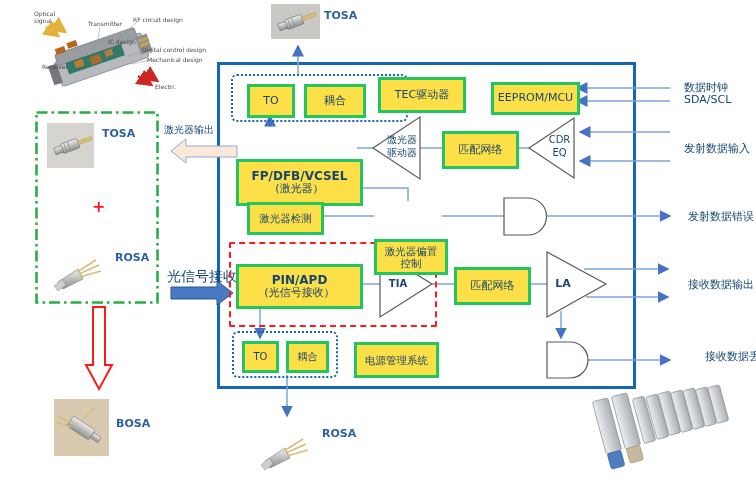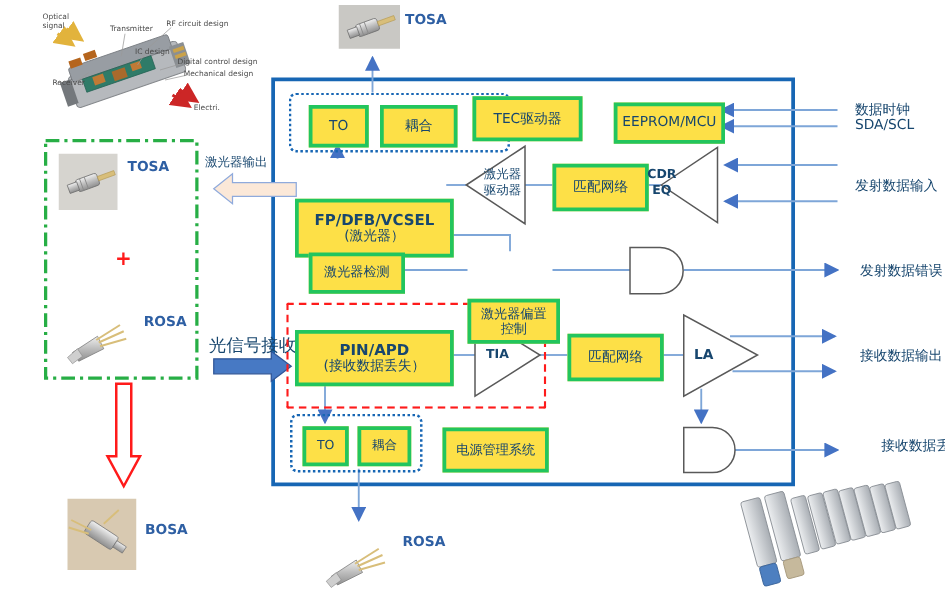--- a/index.html
+++ b/index.html
@@ -236,33 +236,33 @@
   <div class="box" style="left:374px;top:201px;width:68px;height:30px;font-size:10.5px;margin-top:38px;">
     <div>
       <div>激光器偏置</div>
       <div>控制</div>
     </div>
   </div>
 
   <div class="box" style="left:236px;top:264px;width:121px;height:39px;">
     <div>
       <div style="font-size:12px;font-weight:600;">PIN/APD</div>
-      <div>(接收数据丢失）</div>
+      <div>(光信号接收）</div>
     </div>
   </div>
   <div class="box" style="left:454px;top:267px;width:71px;height:32px;">匹配网络</div>
 
   <div class="box" style="left:242px;top:341px;width:31px;height:26px;font-size:10px;">TO</div>
   <div class="box" style="left:286px;top:341px;width:37px;height:26px;font-size:10px;">耦合</div>
   <div class="box" style="left:354px;top:342px;width:79px;height:30px;font-size:10.5px;">电源管理系统</div>
 
   <div class="tri" style="left:384px;top:134px;width:36px;">
     <div>激光器</div>
     <div>驱动器</div>
   </div>
-  <div class="tri" style="left:516px;top:134px;width:27px;font-weight:700;">
+  <div class="tri" style="left:546px;top:134px;width:27px;font-weight:400;">
     <div>CDR</div>
     <div>EQ</div>
   </div>
   <div class="tri" style="left:383px;top:278px;width:30px;font-weight:600;">TIA</div>
   <div class="tri" style="left:551px;top:277px;width:24px;font-size:11px;font-weight:600;">LA</div>
 
 </div>
 
 </body></html>

